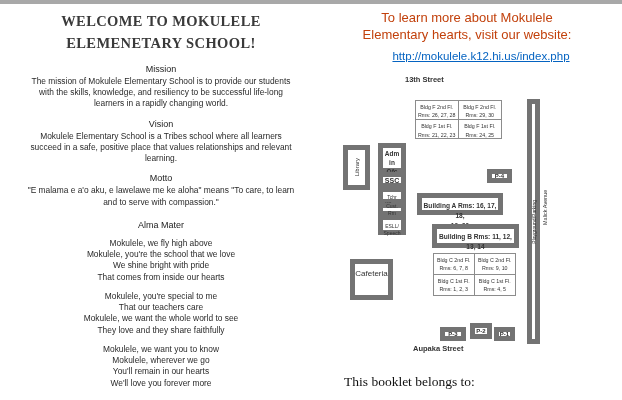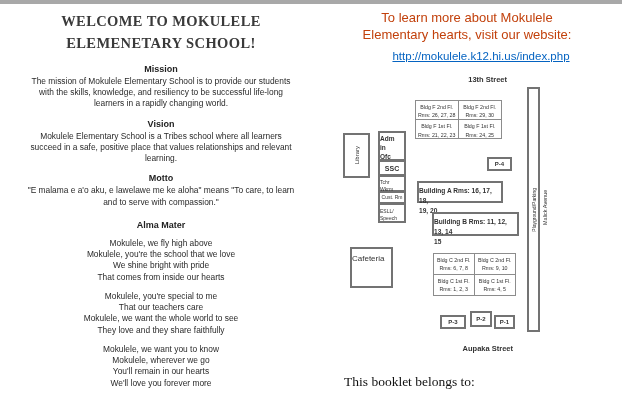--- a/index.html
+++ b/index.html
@@ -4,36 +4,36 @@
 <style>
   html,body{margin:0;padding:0;background:#fff;}
   #page{position:relative;width:622px;height:400px;background:#ffffff;overflow:hidden;
         font-family:"Liberation Sans",sans-serif;color:#222;}
   .top-edge{position:absolute;top:0;left:0;right:0;height:4px;background:#a8a8a8;}
 
   
   #left-page{position:absolute;left:25px;top:10px;width:272px;text-align:center;}
   .lp-title{font-family:"Liberation Serif",serif;font-size:14.5px;font-weight:700;
             letter-spacing:.4px;color:#3a3a3a;line-height:1.55;}
-  .sec-head{font-size:9px;font-weight:700;color:#222;margin-top:9px;margin-bottom:2px;}
+  .sec-head{font-size:9px;font-weight:400;color:#222;margin-top:9px;margin-bottom:2px;}
   .sec-text{font-size:8.4px;line-height:1.34;color:#2a2a2a;}
   .stanza{margin-top:8px;font-size:8.4px;line-height:1.34;color:#2a2a2a;}
   .stanza div{white-space:nowrap;}
   .closing{margin-top:10px;font-size:9.8px;color:#2a2a2a;}
 
   
   #right-head{position:absolute;left:322px;top:10px;width:290px;text-align:center;
               font-size:13px;line-height:1.3;color:#c2410c;}
   #right-link{position:absolute;left:322px;top:46px;width:290px;text-align:center;}
   #right-link a{font-size:11.5px;text-decoration:underline;margin-left:28px;}
 
   
-  .mapbox{position:absolute;border:2px solid #737373;background:#fff;box-sizing:border-box;
-          color:#333;text-align:left;}
-  .street{position:absolute;font-size:7.5px;font-weight:600;color:#333;text-align:right;}
+  .mapbox{position:absolute;border:5px solid #737373;background:#fff;box-sizing:border-box;
+          color:#333;text-align:center;margin-top:12px;}
+  .street{position:absolute;font-size:7.5px;font-weight:600;color:#333;text-align:left;}
   .vert{writing-mode:vertical-rl;transform:rotate(180deg);}
   .cent{display:flex;align-items:center;justify-content:center;}
   .grid{position:absolute;border:1px solid #8c8c8c;box-sizing:border-box;display:grid;
         grid-template-columns:1fr 1fr;grid-template-rows:1fr 1fr;background:#fff;}
   .grid .c{border-right:1px solid #8c8c8c;border-bottom:1px solid #8c8c8c;
            font-size:5.3px;line-height:1.55;padding-top:2px;color:#333;text-align:center;}
   .grid .c:nth-child(2n){border-right:none;}
   .grid .c:nth-child(3),.grid .c:nth-child(4){border-bottom:none;}
   .bldg{font-size:6.6px;font-weight:600;line-height:1.5;padding-top:3px;}
   .pbox{font-size:6px;font-weight:600;}

